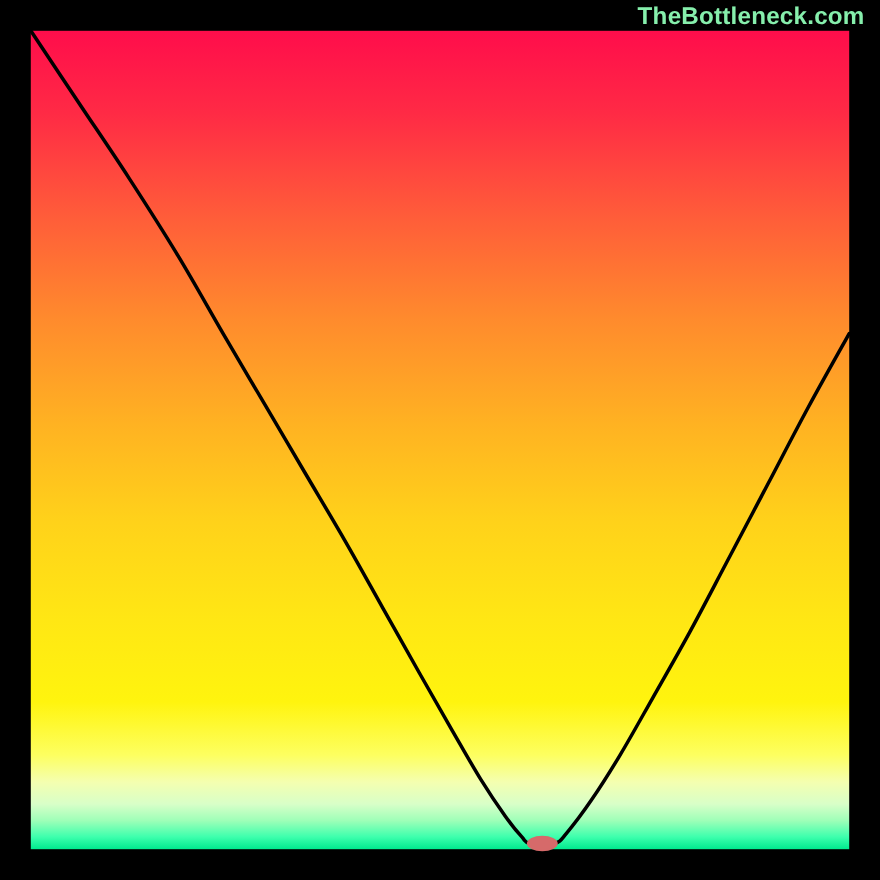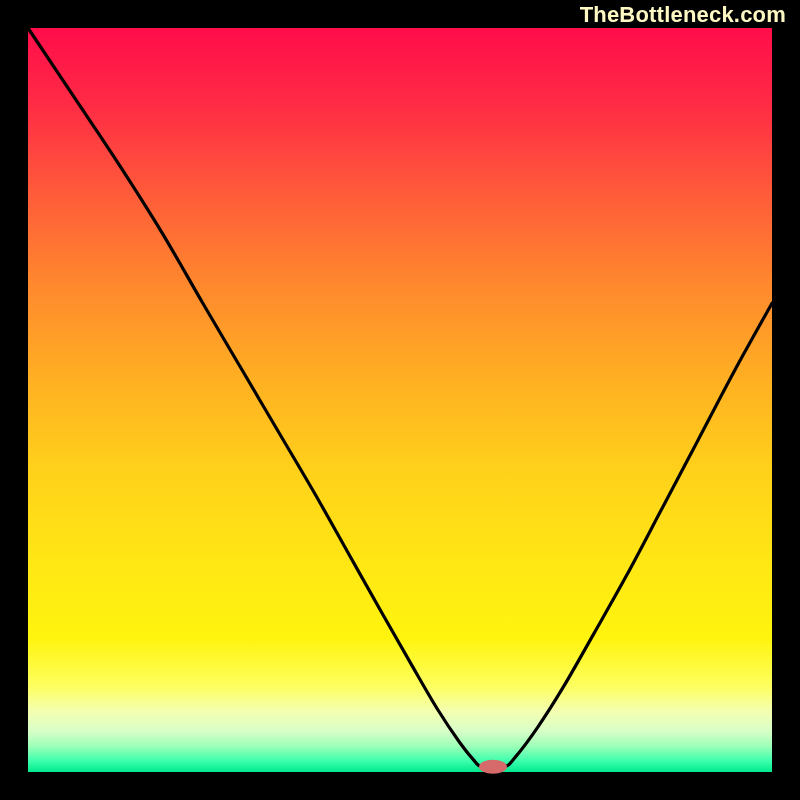--- a/index.html
+++ b/index.html
@@ -18,21 +18,21 @@
     height: 800px;
     background: #000;
   }
   .watermark {
     position: absolute;
     top: 2px;
     right: 14px;
     font-family: Arial, Helvetica, sans-serif;
     font-size: 22px;
     font-weight: bold;
-    color: #fef9c3;
+    color: #86efac;
     letter-spacing: 0.2px;
   }
   svg {
     position: absolute;
     left: 0;
     top: 0;
   }
 </style>
 </head>
 <body>

